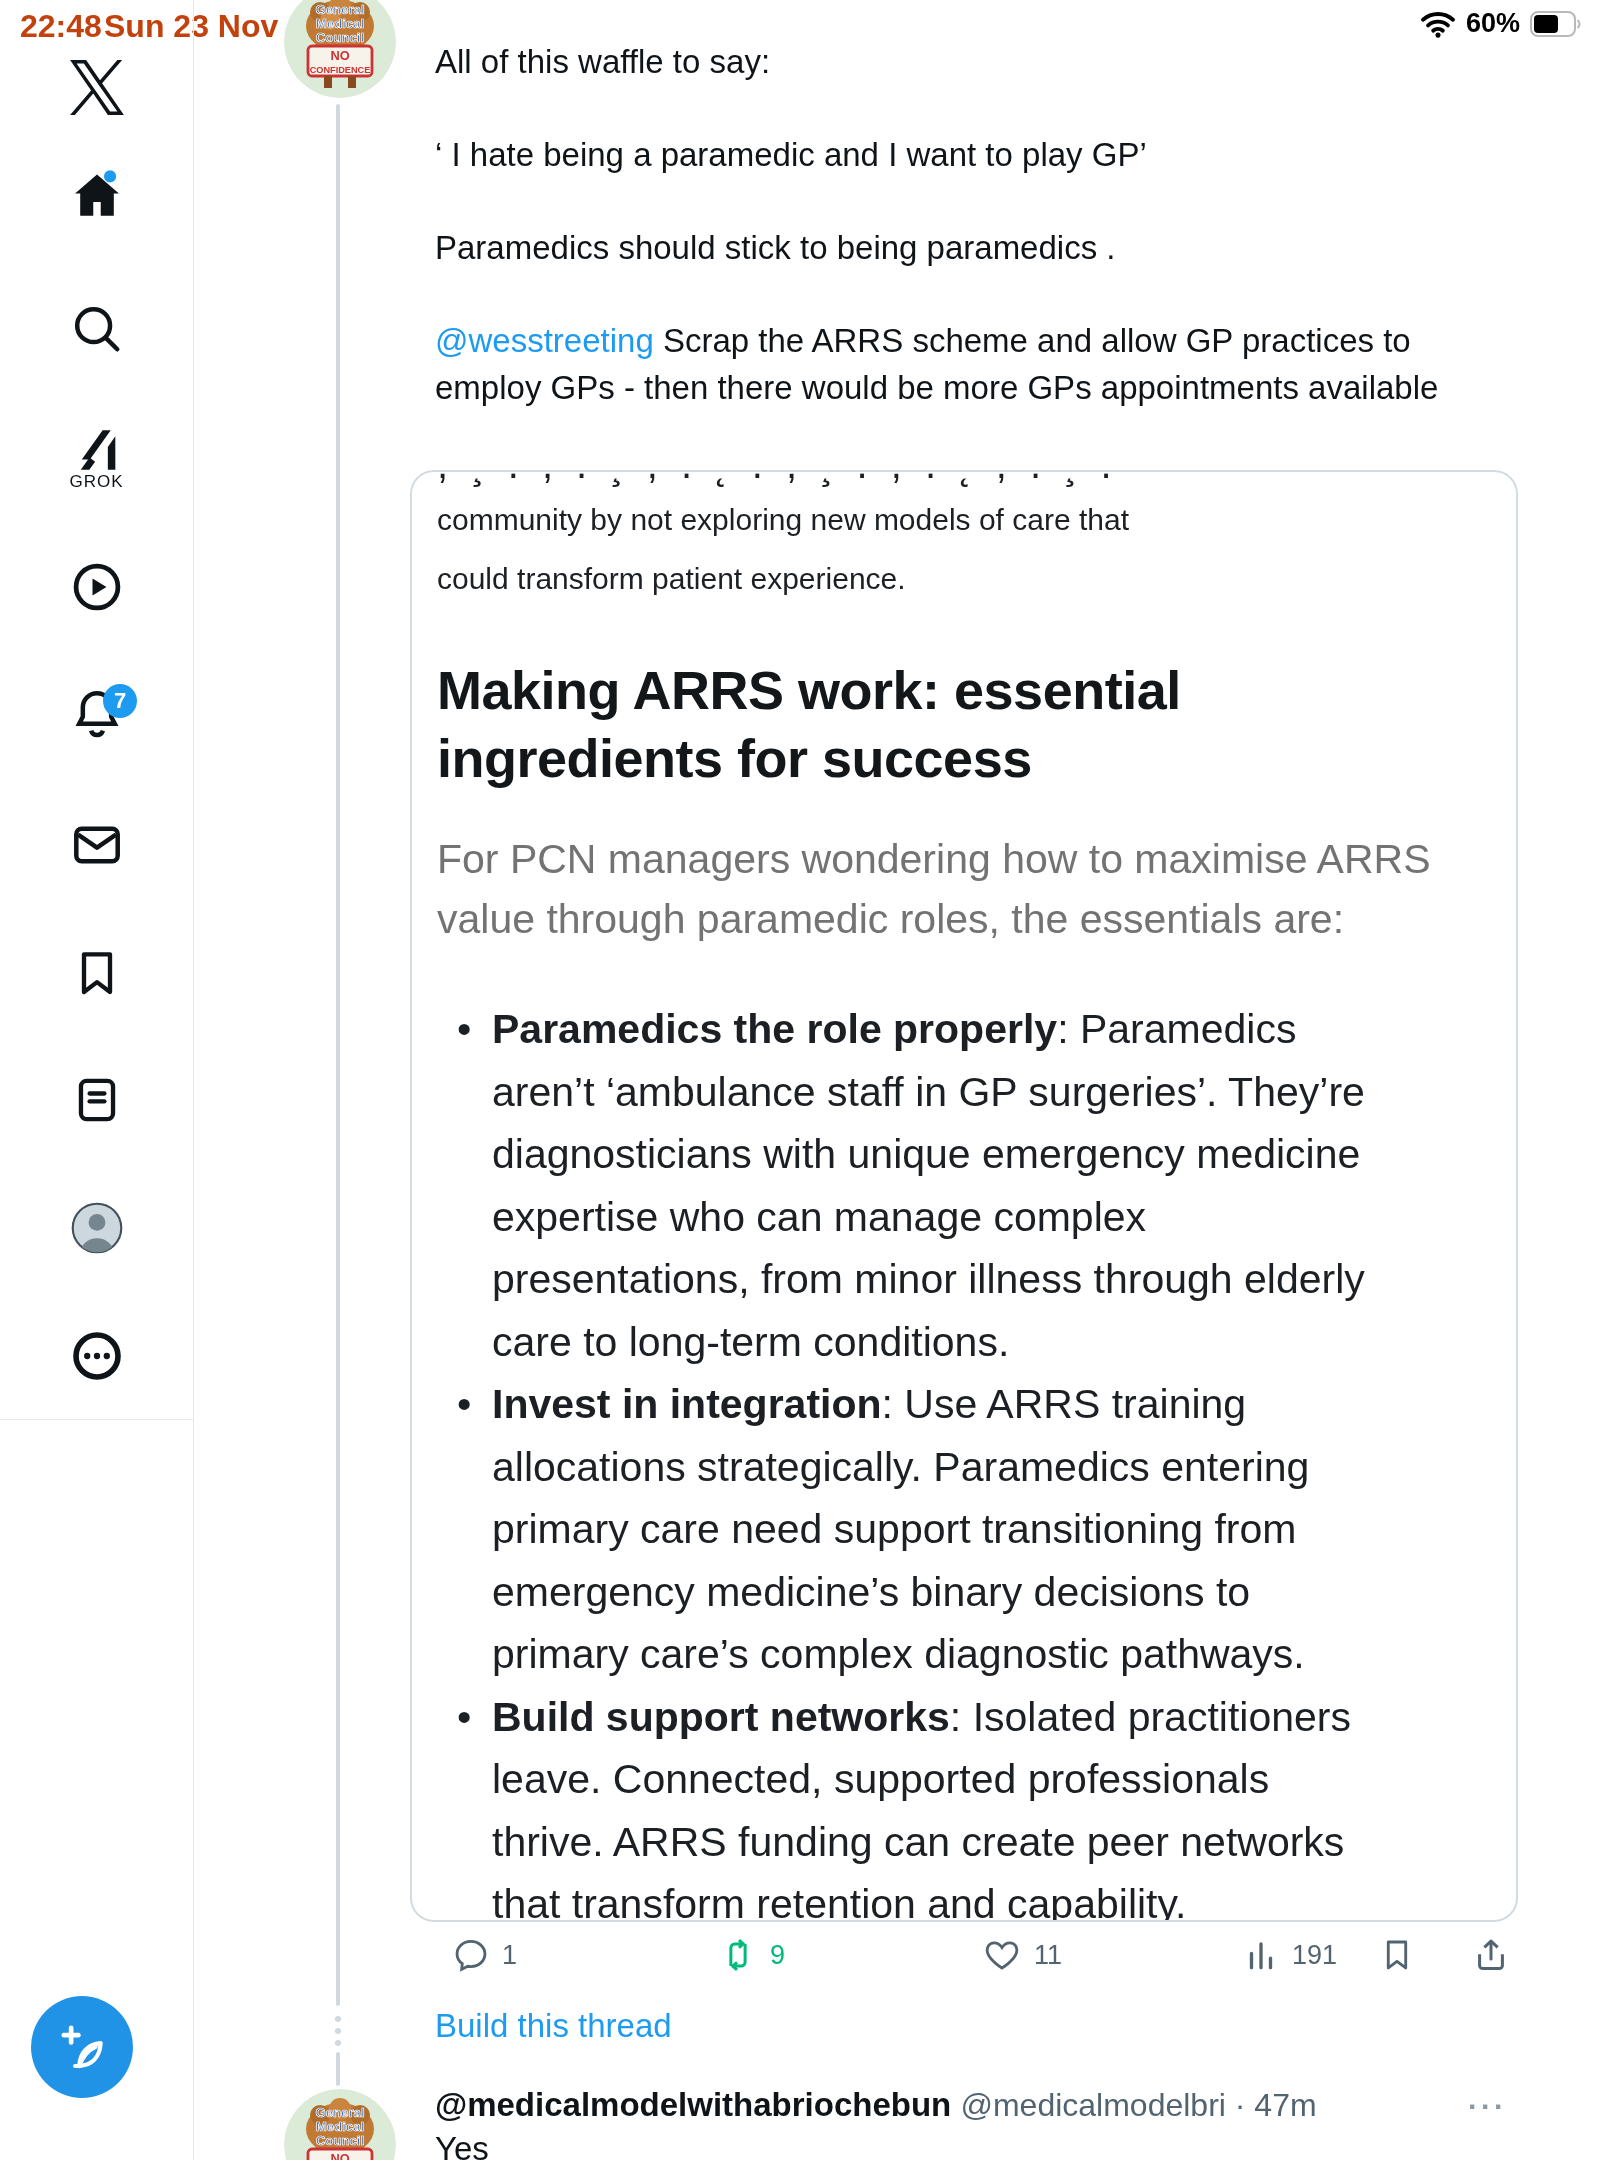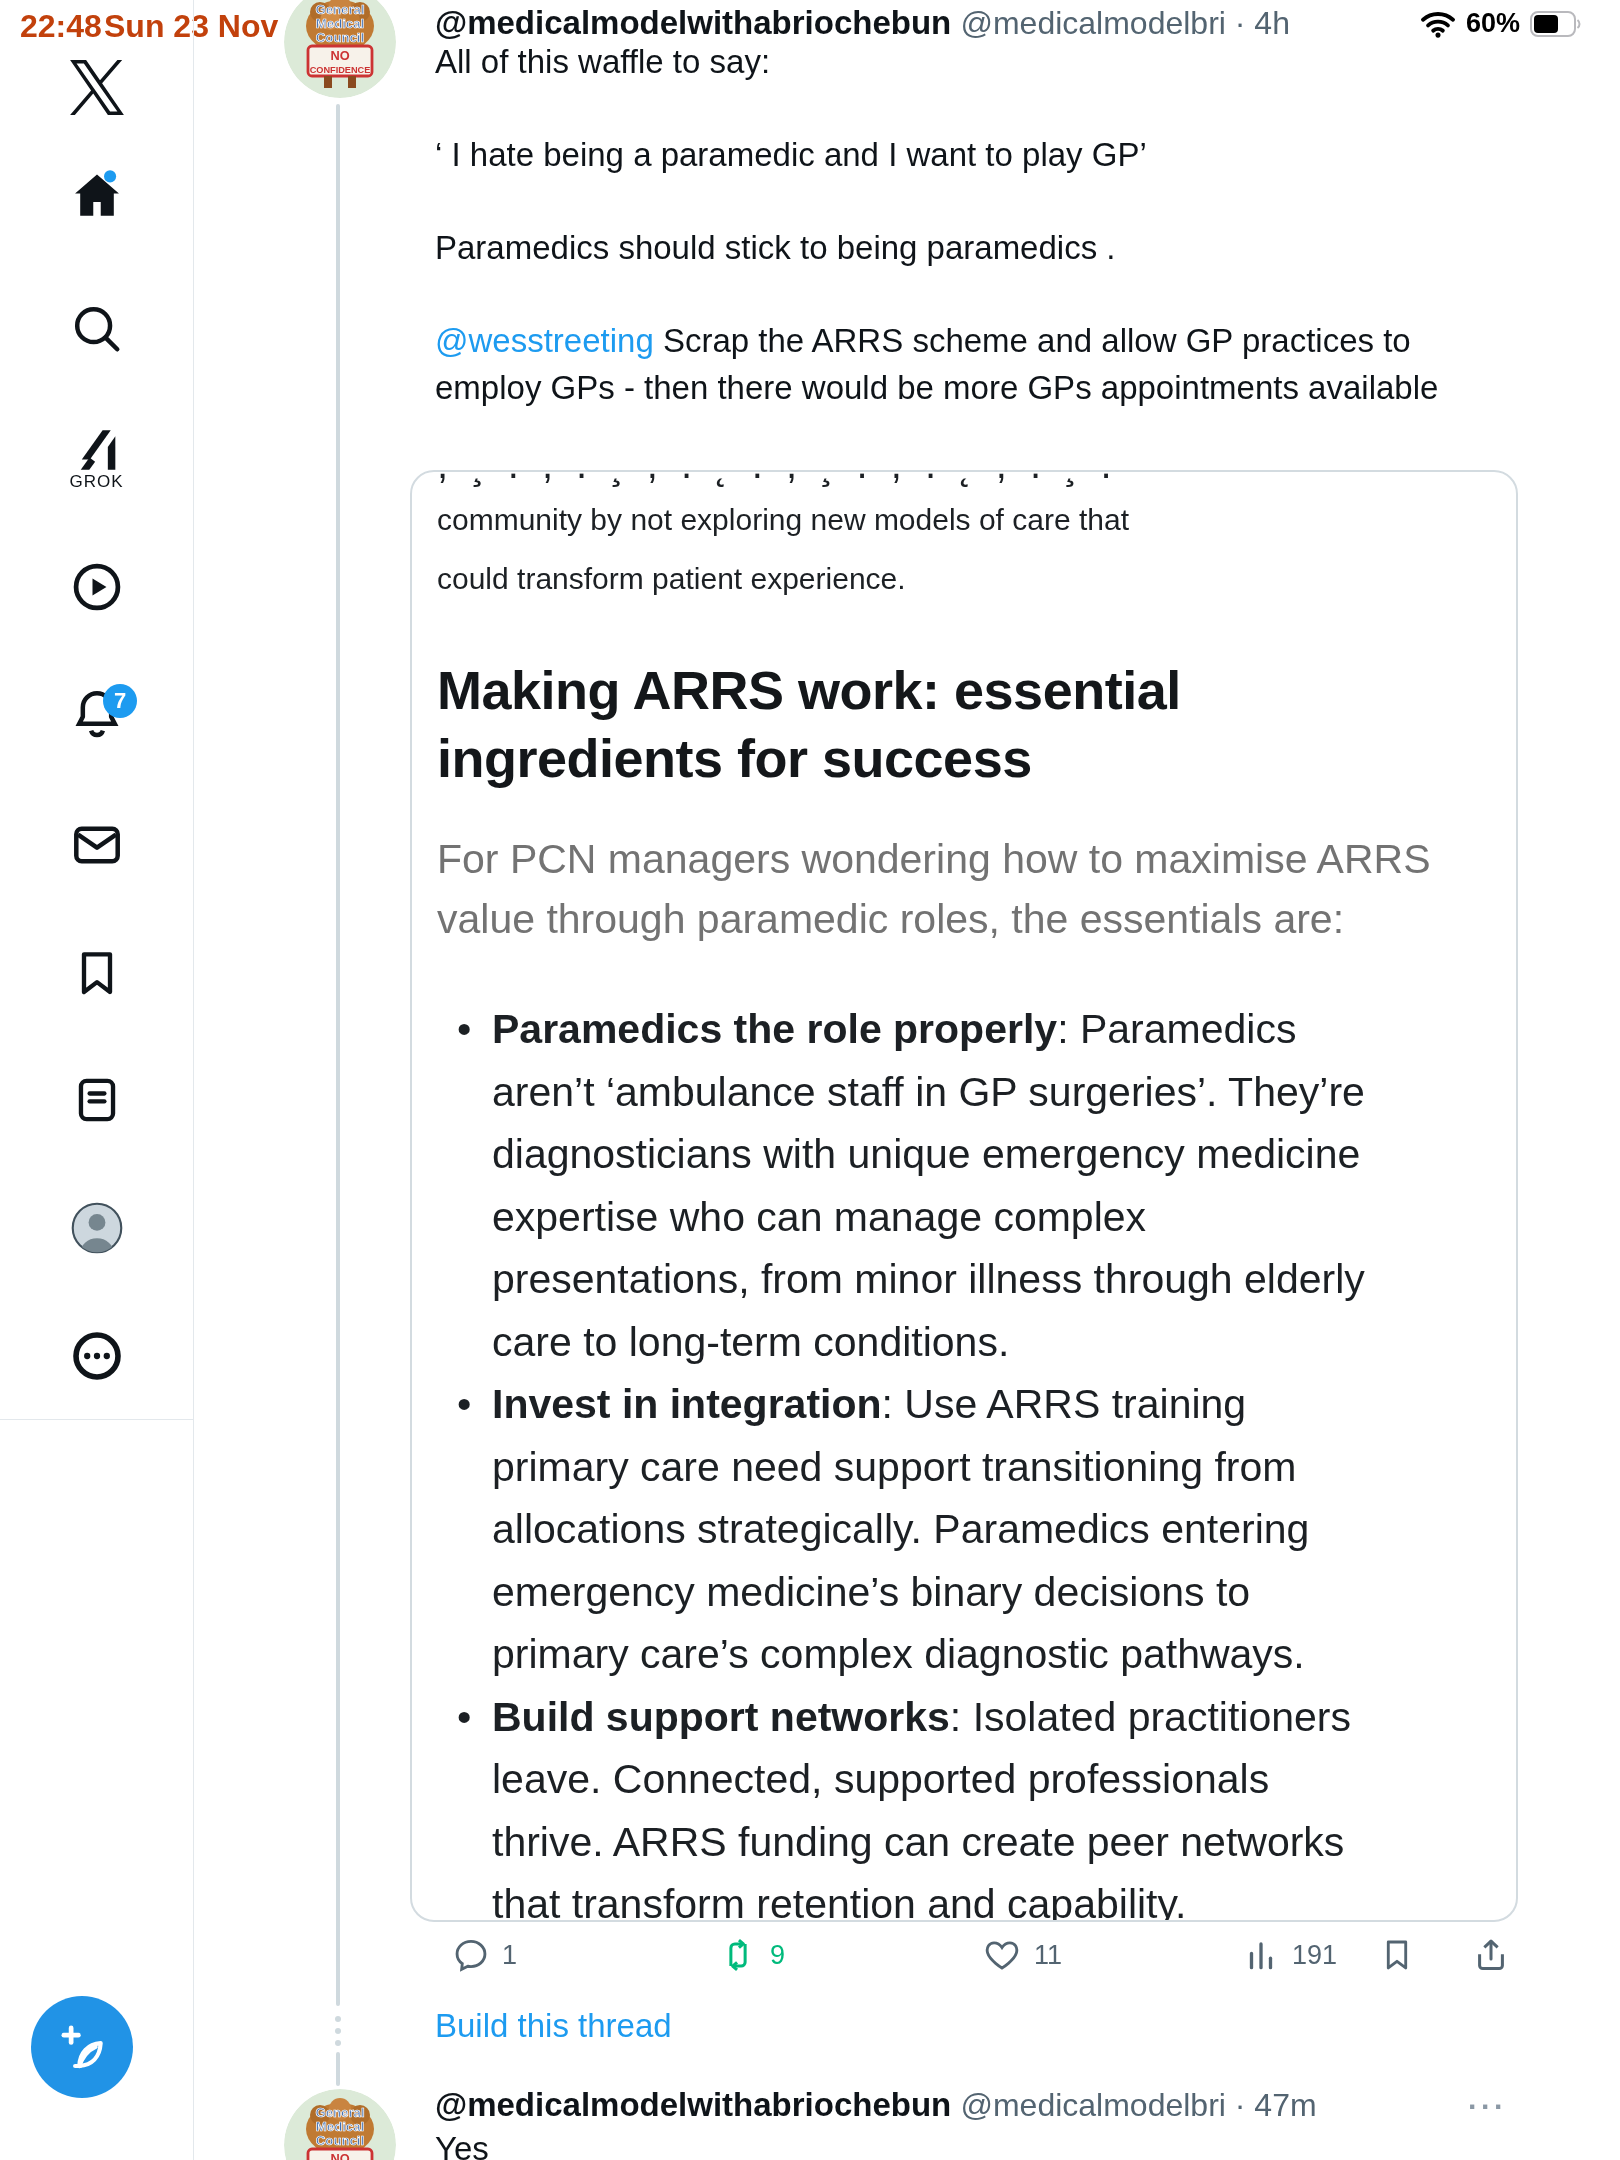--- a/index.html
+++ b/index.html
@@ -213,26 +213,20 @@
       <text x="28" y="21" font-size="6.6" font-weight="700" fill="#3f6fb5" text-anchor="middle" stroke="#fff" stroke-width="0.35">Medical</text>
       <text x="28" y="28" font-size="6.6" font-weight="700" fill="#3f6fb5" text-anchor="middle" stroke="#fff" stroke-width="0.35">Council</text>
       <rect x="12" y="30" width="32" height="15" rx="2" fill="#f7f2ea" stroke="#c33" stroke-width="1.4"></rect>
       <text x="28" y="37" font-size="6.4" font-weight="700" fill="#c33" text-anchor="middle">NO</text>
       <text x="28" y="43.5" font-size="4.6" font-weight="700" fill="#c33" text-anchor="middle">CONFIDENCE</text>
       <rect x="20" y="45" width="4" height="6" fill="#8a4a1f"></rect>
         <rect x="32" y="45" width="4" height="6" fill="#8a4a1f"></rect>
     </svg>
   </div>
 
-  <div class="t-header" style="top:4px">
-    <span class="t-name">@medicalmodelwithabriochebun</span>
-    <span class="t-meta"> <span>@medicalmodelbri</span>
-      <span>·</span>
-      <span>4h</span></span>
-  </div>
 
   <div class="t-body" style="top:38px" id="tweet1-text">
       <div class="para">
         <div>All of this waffle to say:</div>
       </div>
       <div class="para">
         <div>‘ I hate being a paramedic and I want to play GP’</div>
       </div>
       <div class="para">
         <div>Paramedics should stick to being paramedics .</div>
@@ -263,22 +257,22 @@
           <div><b>Paramedics the role properly</b>: Paramedics</div>
           <div>aren’t ‘ambulance staff in GP surgeries’. They’re</div>
           <div>diagnosticians with unique emergency medicine</div>
           <div>expertise who can manage complex</div>
           <div>presentations, from minor illness through elderly</div>
           <div>care to long-term conditions.</div>
         </div>
         <div class="bullet">
           <span class="dot">•</span>
           <div><b>Invest in integration</b>: Use ARRS training</div>
+          <div>allocations strategically. Paramedics entering</div>
           <div>primary care need support transitioning from</div>
-          <div>allocations strategically. Paramedics entering</div>
           <div>emergency medicine’s binary decisions to</div>
           <div>primary care’s complex diagnostic pathways.</div>
         </div>
         <div class="bullet">
           <span class="dot">•</span>
           <div><b>Build support networks</b>: Isolated practitioners</div>
           <div>leave. Connected, supported professionals</div>
           <div>thrive. ARRS funding can create peer networks</div>
           <div>that transform retention and capability.</div>
         </div>

